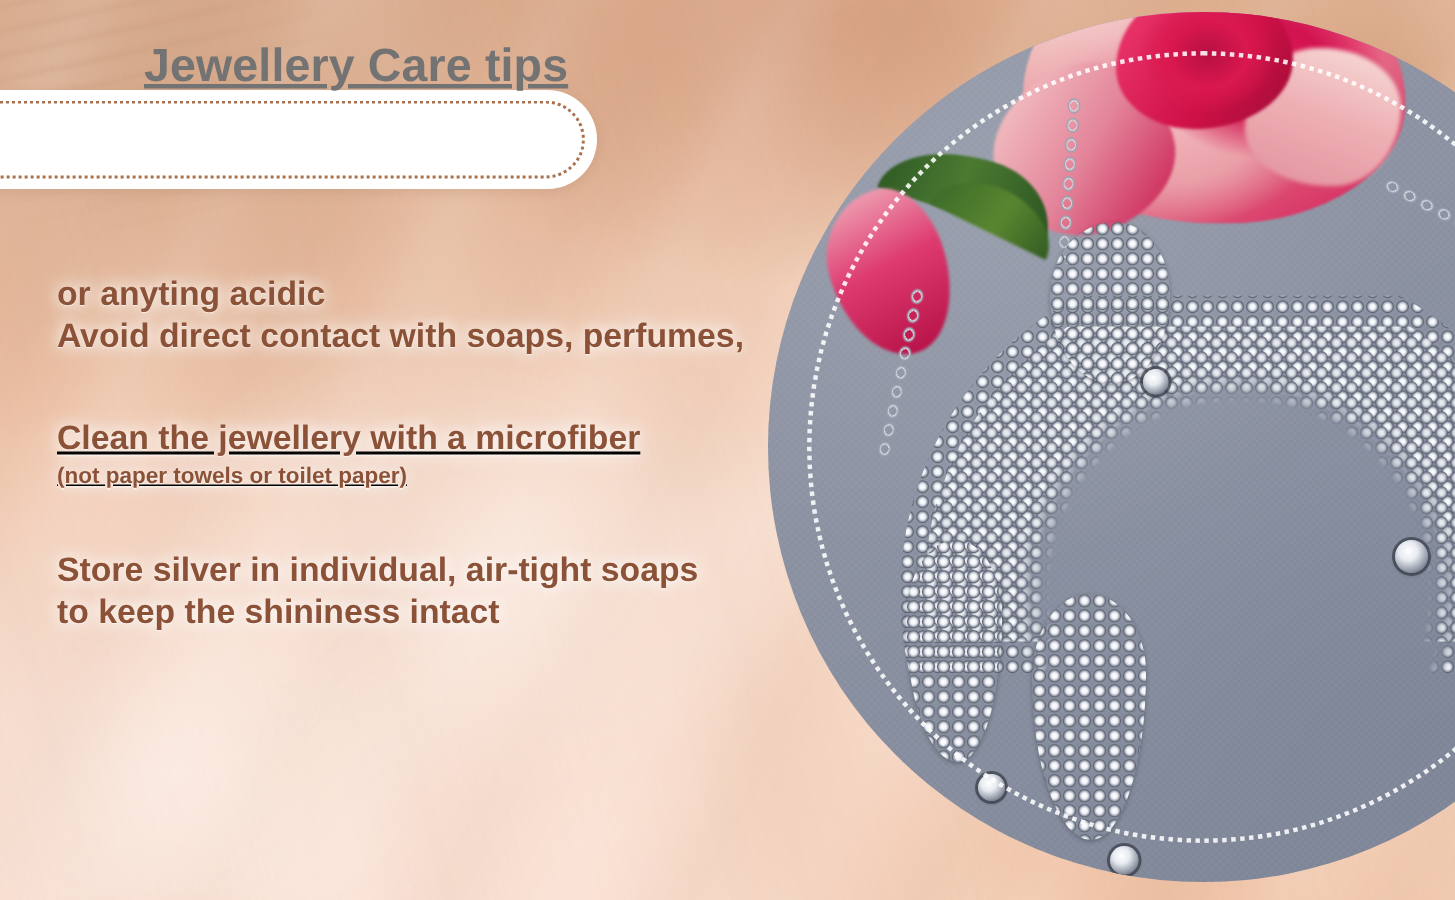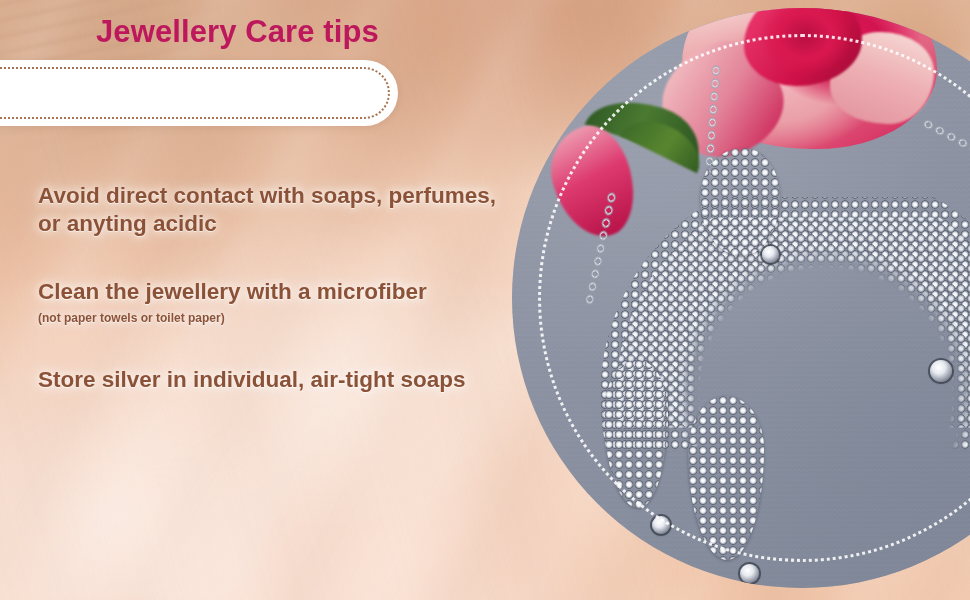--- a/index.html
+++ b/index.html
@@ -261,28 +261,29 @@
   }
   .title-pill-dots {
     position: absolute;
     left: 8px; top: 7px; right: 8px; bottom: 7px;
     border: 2.5px dotted #a9714e;
     border-radius: 27px;
   }
   .title-text {
     position: absolute;
     left: 96px;
-    top: 0;
+    top: 12px;
     height: 66px;
     line-height: 64px;
     font-size: 31px;
     font-weight: bold;
-    color: #be185d;
+    color: #737373;
     letter-spacing: .1px;
     white-space: nowrap;
+    text-decoration: underline;
   }
 
   
   .tips {
     position: absolute;
     left: 38px;
     top: 182px;
     width: 520px;
   }
   .tip {
@@ -293,25 +294,25 @@
     font-weight: bold;
     line-height: 28px;
     color: #8b5238;
     text-shadow:
        0 0 9px rgba(255,255,255,.95),
        0 0 18px rgba(255,255,255,.75),
        0 1px 0 rgba(255,255,255,.6);
     white-space: nowrap;
   }
   .tip-line.small {
-    font-size: 12px;
+    font-size: 15px;
     line-height: 24px;
   }
   .tip-gap-1 { margin-bottom: 40px; }
-  .tip-gap-2 { margin-bottom: 36px; }
+  .tip-gap-2 { margin-bottom: 36px; text-decoration: underline; }
 </style>
 </head>
 <body>
 
 <div id="banner-root">
 
   <div class="bg-base"></div>
   <div class="bg-folds"></div>
   <div class="bg-folds-2"></div>
   <div class="bg-streaks"></div>
@@ -351,28 +352,29 @@
   </div>
 
   <div class="title-pill">
     <div class="title-pill-dots"></div>
   </div>
   <div class="title-text">Jewellery Care tips</div>
 
   <div class="tips">
 
     <div class="tip tip-gap-1">
+      <div class="tip-line">or anyting acidic</div>
       <div class="tip-line">Avoid direct contact with soaps, perfumes,</div>
-      <div class="tip-line">or anyting acidic</div>
     </div>
 
     <div class="tip tip-gap-2">
       <div class="tip-line">Clean the jewellery with a microfiber</div>
       <div class="tip-line small">(not paper towels or toilet paper)</div>
     </div>
 
     <div class="tip">
       <div class="tip-line">Store silver in individual, air-tight soaps</div>
+      <div class="tip-line">to keep the shininess intact</div>
     </div>
 
   </div>
 
 </div>
 
 </body></html>

